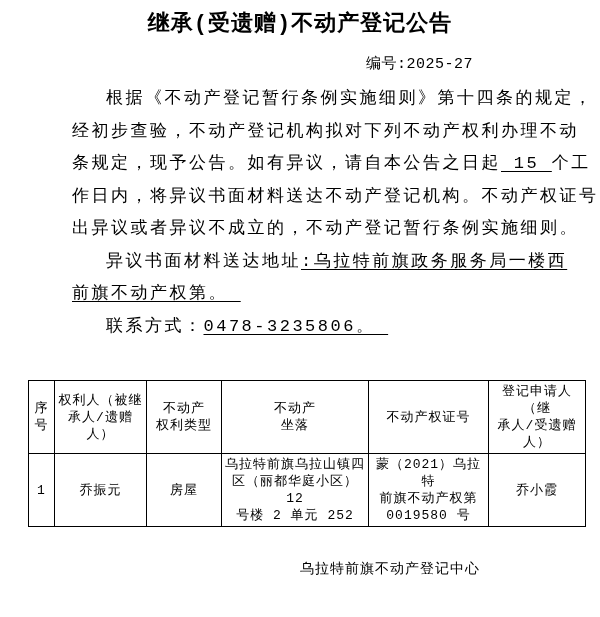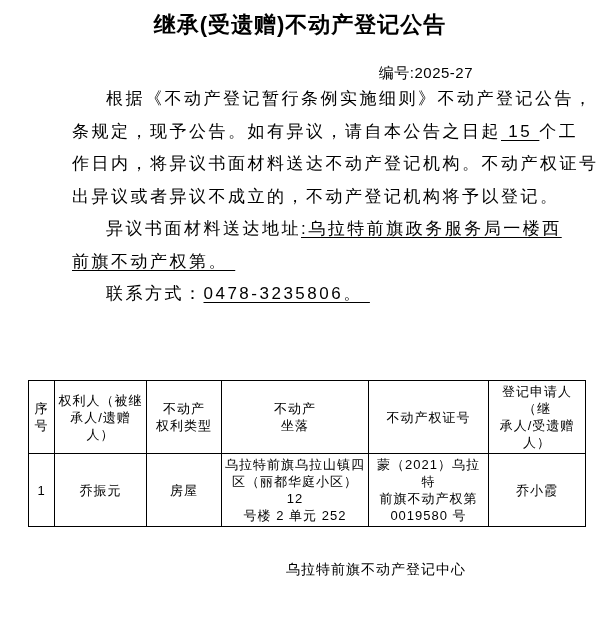--- a/index.html
+++ b/index.html
@@ -2,42 +2,41 @@
 <html><head>
 <meta charset="utf-8">
 <style>
   html, body { margin: 0; padding: 0; background: #fff; }
   .page {
     position: relative;
     width: 600px;
     height: 617px;
     background: #ffffff;
     color: #000000;
-    font-family: Liberation Sans, sans-serif;
+    font-family: Liberation Mono, monospace;
     overflow: hidden;
   }
   .title {
     position: absolute;
     top: 10px; left: 0;
     width: 100%;
     margin: 0;
     text-align: center;
     font-size: 22px;
     font-weight: bold;
     letter-spacing: 1px;
     line-height: 30px;
   }
   .doc-number {
     position: absolute;
     top: 54px; left: 0; right: 127px;
     text-align: right;
     font-size: 15px;
     letter-spacing: 0.5px;
     line-height: 22px;
-    margin-top: 8px;
   }
   .body-text {
     position: absolute;
     top: 83px; left: 72px;
     width: 515px;
     font-size: 17px;
     line-height: 32.5px;
     letter-spacing: 2.5px;
   }
   .doc-line { white-space: pre; }
@@ -59,42 +58,43 @@
     font-weight: normal;
     white-space: pre-line;
     vertical-align: middle;
     padding: 2px 3px;
     overflow: hidden;
   }
   .header-row { height: 70px; }
   .data-row { height: 51px; }
   .footer {
     position: absolute;
-    top: 553px; right: 134px;
+    top: 553px; right: 120px;
     text-align: center;
     font-size: 14px;
     letter-spacing: 1px;
     line-height: 32px;
   }
   .footer .date { padding-right: 7px; }
 </style>
 </head>
 <body>
 
 <div class="page">
 
   <h1 class="title">继承(受遗赠)不动产登记公告</h1>
 
   <div class="doc-number">编号:2025-27</div>
 
   <div class="body-text">
-    <div class="doc-line indent"><span>根据《不动产登记暂行条例实施细则》不动产登记公告，</span></div>
+    <div class="doc-line indent"><span>根据《不动产登记暂行条例实施细则》第十四条的规定，</span></div>
+    <div class="doc-line"><span>经初步查验，不动产登记机构拟对下列不动产权利办理不动</span></div>
     <div class="doc-line"><span>条规定，现予公告。如有异议，请自本公告之日起</span><span class="u"> 15 </span><span>个工</span></div>
     <div class="doc-line"><span>作日内，将异议书面材料送达不动产登记机构。不动产权证号</span></div>
-    <div class="doc-line"><span>出异议或者异议不成立的，不动产登记机构将予以登记。</span></div>
+    <div class="doc-line"><span>出异议或者异议不成立的，不动产登记暂行条例实施细则。</span></div>
     <div class="doc-line indent"><span>异议书面材料送达地址</span><span class="u">:乌拉特前旗政务服务局一楼西</span></div>
     <div class="doc-line"><span class="u">前旗不动产权第。 </span></div>
     <div class="doc-line indent"><span>联系方式：</span><span class="u">0478-3235806。 </span></div>
   </div>
 
   <table class="notice-table">
     <colgroup>
       <col style="width:26px">
       <col style="width:92px">
       <col style="width:75px">

